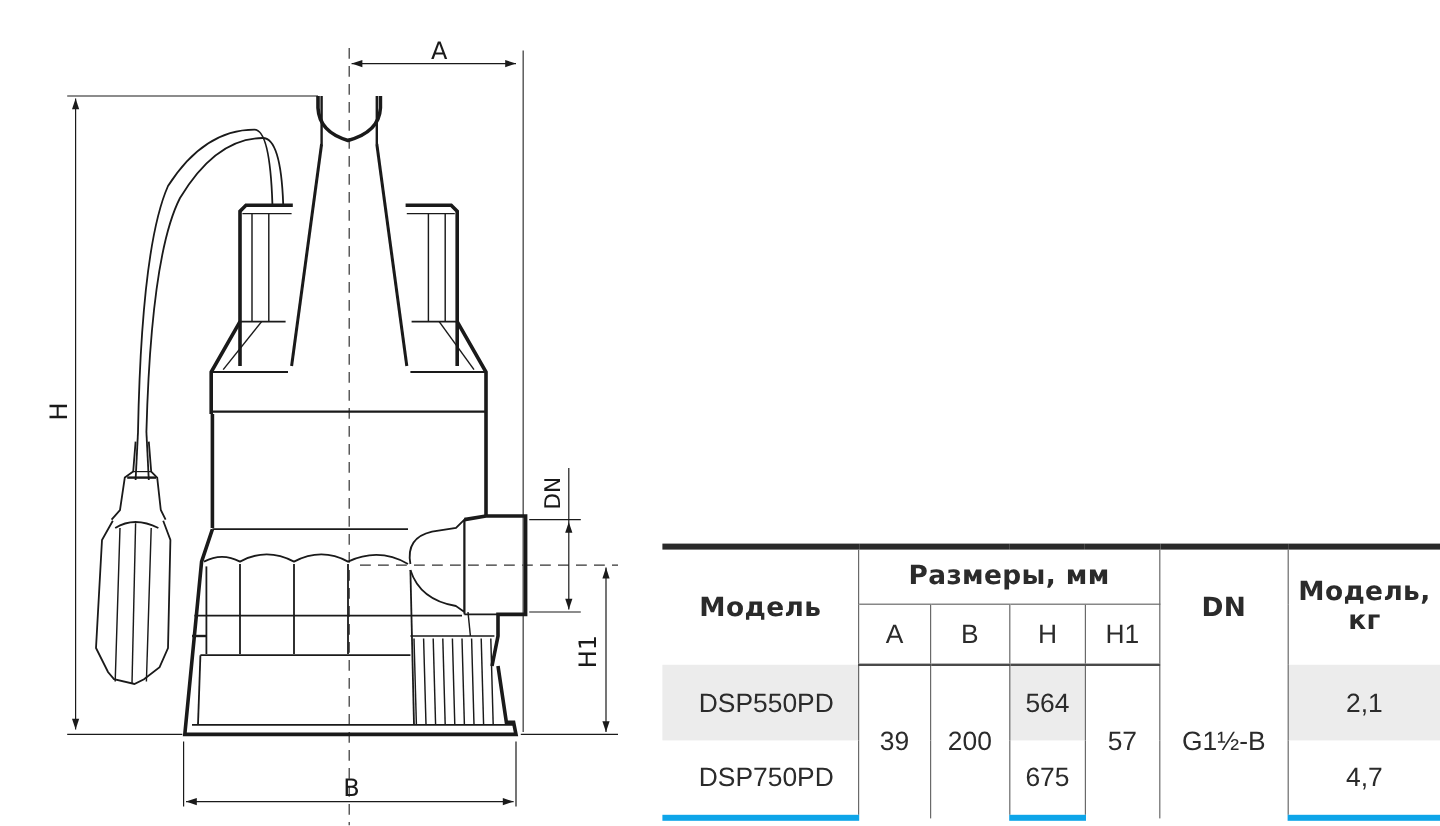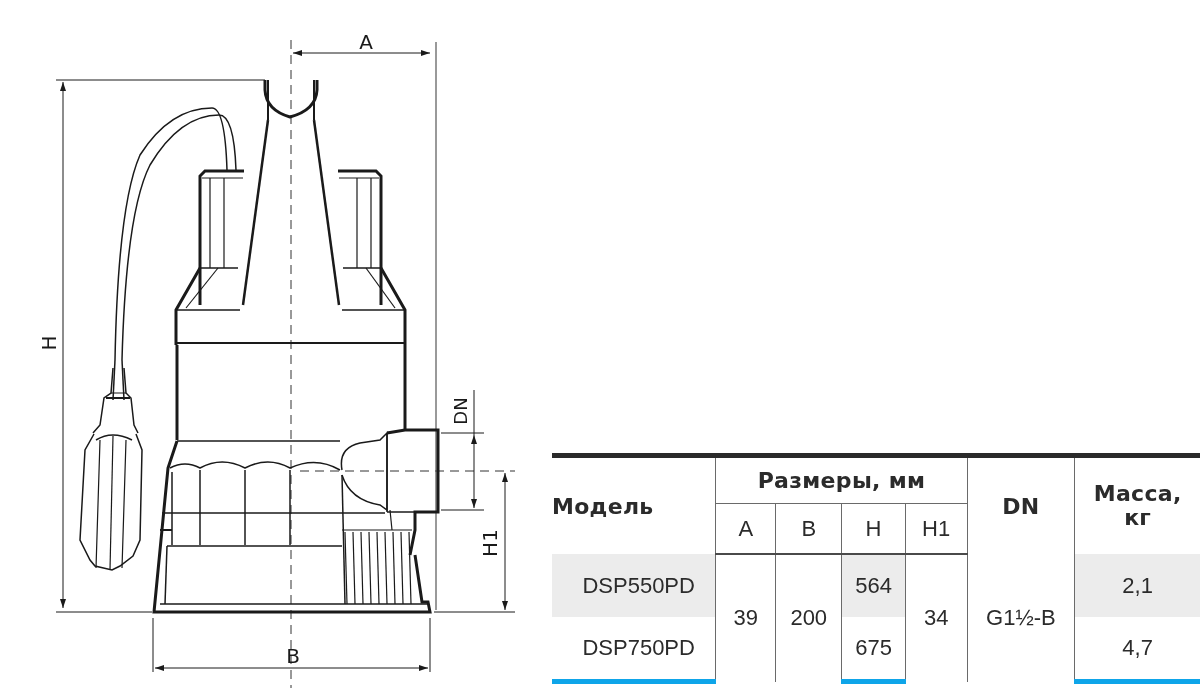--- a/index.html
+++ b/index.html
@@ -143,42 +143,42 @@
     <text x="293" y="663" text-anchor="middle">B</text>
     <text x="0" y="0" transform="translate(56,343) rotate(-90)" text-anchor="middle">H</text>
     <text x="0" y="0" transform="translate(497,543) rotate(-90)" text-anchor="middle">H1</text>
     <text x="0" y="0" transform="translate(467,411) rotate(-90)" text-anchor="middle" font-size="18">DN</text>
   </g>
 </svg>
 
 <table id="spec-table">
   <thead>
     <tr class="h-row1">
-      <th rowspan="2" class="hdr c-model" style="text-align:left;padding-left:0 !important;">Модель</th>
+      <th rowspan="2" class="hdr c-model" style="text-align:center;padding-left:0 !important;">Модель</th>
       <th colspan="4" class="hdr">Размеры, мм</th>
       <th rowspan="2" class="hdr c-dn">DN</th>
       <th rowspan="2" class="hdr c-mass mass-hdr">
-        <div>Масса,</div>
+        <div>Модель,</div>
         <div>кг</div>
       </th>
     </tr>
     <tr>
       <th class="hdr-sub c-a" style="border-left:1.5px solid #6a6a6a;">A</th>
       <th class="hdr-sub c-b">B</th>
       <th class="hdr-sub c-h">H</th>
       <th class="hdr-sub c-h1">H1</th>
     </tr>
   </thead>
   <tbody>
     <tr>
       <td class="cell c-model shade">DSP550PD</td>
       <td rowspan="2" class="cell c-a">39</td>
       <td rowspan="2" class="cell c-b">200</td>
       <td class="cell c-h shade">564</td>
-      <td rowspan="2" class="cell c-h1">34</td>
+      <td rowspan="2" class="cell c-h1">57</td>
       <td rowspan="2" class="cell c-dn">G1½-B</td>
       <td class="cell c-mass shade">2,1</td>
     </tr>
     <tr>
       <td class="cell c-model">DSP750PD</td>
       <td class="cell c-h" style="border-left:1.5px solid #6a6a6a;">675</td>
       <td class="cell c-mass" style="border-left:1.5px solid #6a6a6a;">4,7</td>
     </tr>
   </tbody>
 </table>

